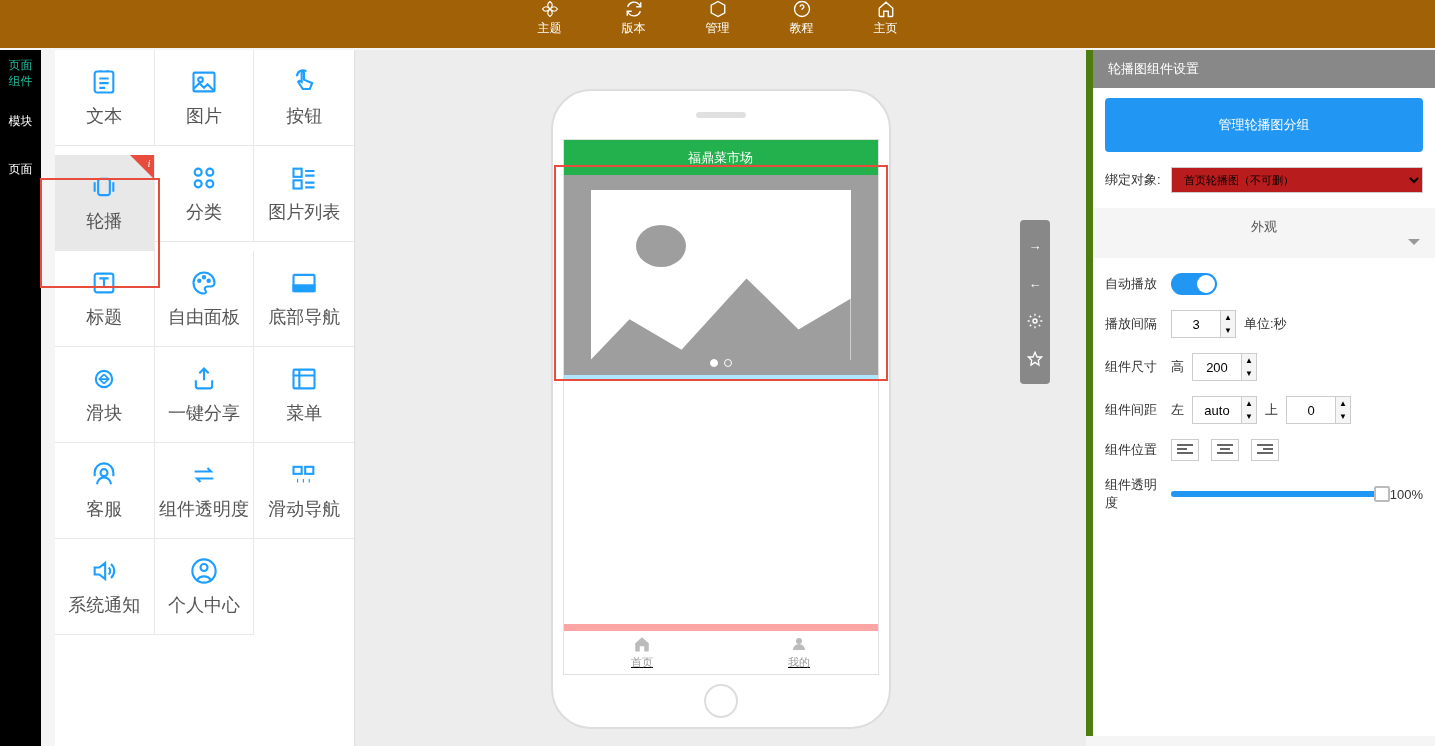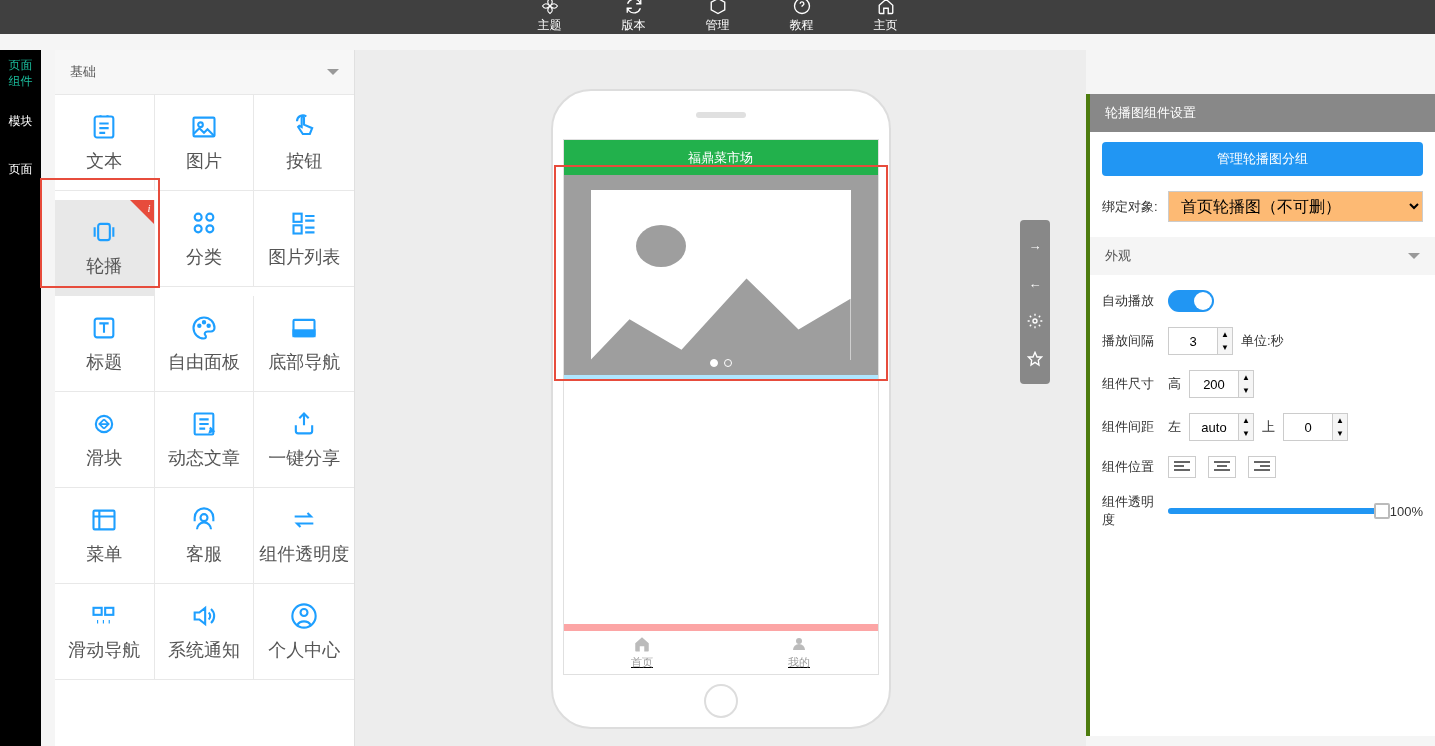--- a/index.html
+++ b/index.html
@@ -1,19 +1,19 @@
 <!DOCTYPE html>
 <html><head>
 <meta charset="utf-8">
 <style>
 * { margin: 0; padding: 0; box-sizing: border-box; }
 body { font-family: "Microsoft YaHei", Arial, sans-serif; font-size: 13px; background: #f5f5f5; overflow: hidden; }
 
 
-.topbar { height: 34px; background: #404040; display: flex; align-items: flex-end; justify-content: center; gap: 60px; }
+.topbar { height: 48px; background: #a16207; display: flex; align-items: flex-start; justify-content: center; gap: 60px; }
 .top-item { display: flex; flex-direction: column; align-items: center; color: #fff; cursor: pointer; gap: 2px; }
 .top-item .icon { width: 18px; height: 18px; }
 .top-item span { font-size: 12px; }
 
 
 .leftrail { position: absolute; top: 50px; left: 0; bottom: 0; width: 41px; background: #000; }
 .leftrail-item { height: 48px; display: flex; align-items: center; justify-content: center; color: #fff; font-size: 12px; text-align: center; cursor: pointer; line-height: 1.3; }
 .leftrail-item.active { color: #1abc9c; position: relative; }
 .leftrail-item.active::after { content: ''; position: absolute; right: -8px; top: 50%; transform: translateY(-50%); border: 8px solid transparent; border-left-color: #000; }
 
@@ -54,27 +54,27 @@
 .phone-tab .ticon { width: 20px; height: 18px; }
 .phone-home { height: 52px; display: flex; align-items: center; justify-content: center; }
 .phone-homebtn { width: 34px; height: 34px; border: 2px solid #ddd; border-radius: 50%; }
 
 .redbox2 { position: absolute; border: 2px solid #e74c3c; pointer-events: none; }
 
 .side-toolbar { position: absolute; background: #888; border-radius: 4px; display: flex; flex-direction: column; padding: 6px 0; }
 .side-toolbar .tb { width: 30px; height: 38px; display: flex; align-items: center; justify-content: center; color: #fff; cursor: pointer; }
 
 
-.prop-panel { position: absolute; top: 50px; right: 0; bottom: 10px; width: 349px; background: #fff; border-left: 4px solid #4d7c0f; overflow-y: auto; padding: 12px; margin-top: 44px; }
+.prop-panel { position: absolute; top: 50px; right: 0; bottom: 10px; width: 349px; background: #fff; border-left: 7px solid #4d7c0f; overflow-y: auto; padding: 12px; }
 .prop-title { background: #888; color: #fff; padding: 10px 15px; margin: -12px -12px 10px -12px; font-size: 13px; }
-.prop-btn { width: 100%; background: #2196f3; color: #fff; border: none; padding: 8px; border-radius: 4px; font-size: 13px; cursor: pointer; }
+.prop-btn { width: 100%; background: #2196f3; color: #fff; border: none; padding: 18px; border-radius: 4px; font-size: 13px; cursor: pointer; }
 .prop-row { display: flex; align-items: center; margin: 15px 0; gap: 8px; color: #333; font-size: 13px; }
 .prop-row label { width: 58px; }
-.prop-select { flex: 1; padding: 5px 8px; border: 1px solid #ccc; background: #fdba74; font-size: 16px; }
-.prop-section { background: #f5f5f5; margin: 15px -12px 0 -12px; padding: 10px 15px; display: flex; align-items: center; color: #555; }
+.prop-select { flex: 1; padding: 5px 8px; border: 1px solid #ccc; background: #b91c1c; font-size: 11px; }
+.prop-section { background: #f5f5f5; margin: 15px -12px 0 -12px; padding: 10px 15px; display: flex; align-items: center; color: #555; flex-direction: column; }
 .prop-section .caret { margin-left: auto; width: 0; height: 0; border: 6px solid transparent; border-top-color: #999; transform: translateY(3px); }
 
 
 .toggle { width: 46px; height: 22px; background: #2196f3; border-radius: 11px; position: relative; cursor: pointer; }
 .toggle .knob { position: absolute; right: 2px; top: 2px; width: 18px; height: 18px; background: #fff; border-radius: 50%; }
 
 
 .num { display: flex; border: 1px solid #ccc; height: 28px; }
 .num input { width: 48px; border: none; text-align: center; font-size: 13px; outline: none; }
 .num .spin { display: flex; flex-direction: column; border-left: 1px solid #ccc; }
@@ -129,24 +129,20 @@
 
 <div class="leftrail" id="leftrail">
     <div class="leftrail-item active">页面<br>组件</div>
     <div class="leftrail-item">模块</div>
     <div class="leftrail-item">页面</div>
   </div>
 
 <div class="redbox1"></div>
 
 <div class="comp-panel">
-  <div class="comp-header">
-    <span>基础</span>
-    <span class="caret"></span>
-  </div>
   <div class="comp-grid" id="comp-grid">
       <div class="comp-cell">
         <div class="icon"><svg viewBox="0 0 24 24" fill="none" stroke="#1e9fff" stroke-width="1.8">
             <rect x="4" y="3" width="16" height="18" rx="2"></rect>
             <path d="M9 3v-1M15 3v-1M8 9h8M8 13h8M8 17h5"></path>
           </svg></div>
         <div class="label">文本</div>
       </div>
       <div class="comp-cell">
         <div class="icon"><svg viewBox="0 0 24 24" fill="none" stroke="#1e9fff" stroke-width="1.8">
@@ -210,27 +206,20 @@
             <rect x="3" y="14" width="18" height="5" fill="#1e9fff"></rect>
           </svg></div>
         <div class="label">底部导航</div>
       </div>
       <div class="comp-cell">
         <div class="icon"><svg viewBox="0 0 24 24" fill="none" stroke="#1e9fff" stroke-width="1.8">
             <circle cx="12" cy="12" r="7"></circle>
             <path d="M8 12h8M12 8l-4 4 4 4M12 8l4 4-4 4" stroke-width="1.5"></path>
           </svg></div>
         <div class="label">滑块</div>
-      </div>
-      <div class="comp-cell">
-        <div class="icon"><svg viewBox="0 0 24 24" fill="none" stroke="#1e9fff" stroke-width="1.8">
-            <rect x="4" y="3" width="16" height="18" rx="1"></rect>
-            <path d="M8 8h8M8 12h8M8 16h5M17 15l3 3-3 1 1-3z"></path>
-          </svg></div>
-        <div class="label">动态文章</div>
       </div>
       <div class="comp-cell">
         <div class="icon"><svg viewBox="0 0 24 24" fill="none" stroke="#1e9fff" stroke-width="1.8">
             <path d="M12 3v10M8 7l4-4 4 4M5 13v5a2 2 0 0 0 2 2h10a2 2 0 0 0 2-2v-5"></path>
           </svg></div>
         <div class="label">一键分享</div>
       </div>
       <div class="comp-cell">
         <div class="icon"><svg viewBox="0 0 24 24" fill="none" stroke="#1e9fff" stroke-width="1.8">
             <rect x="3" y="4" width="18" height="16" rx="1"></rect>

